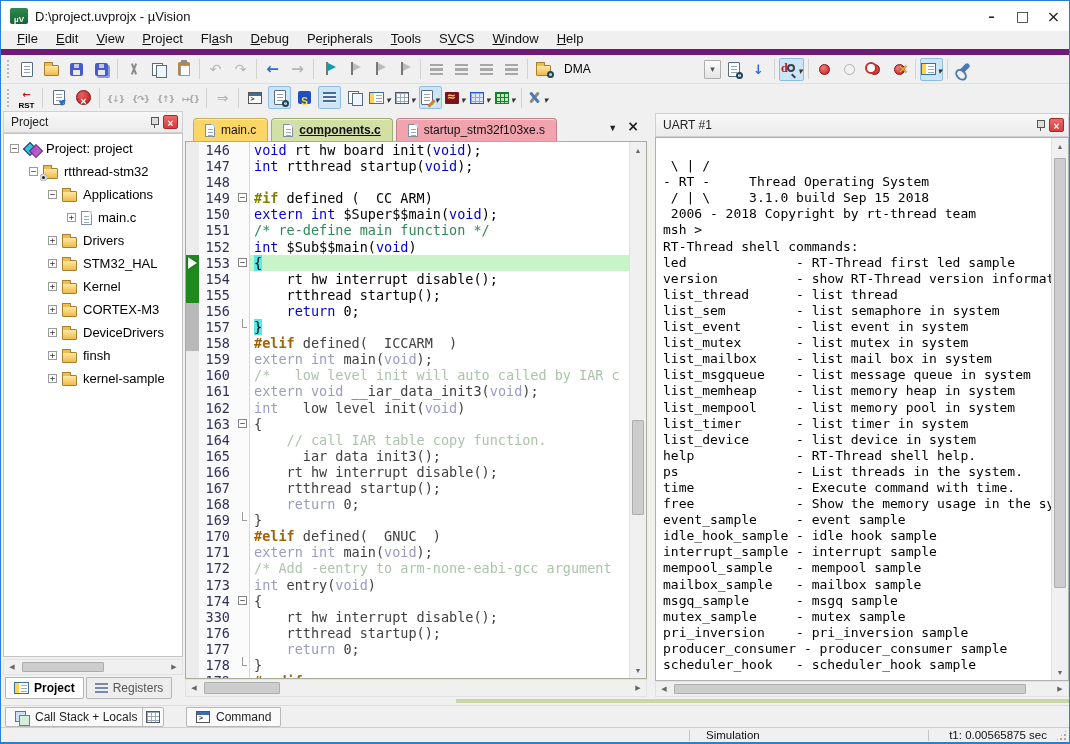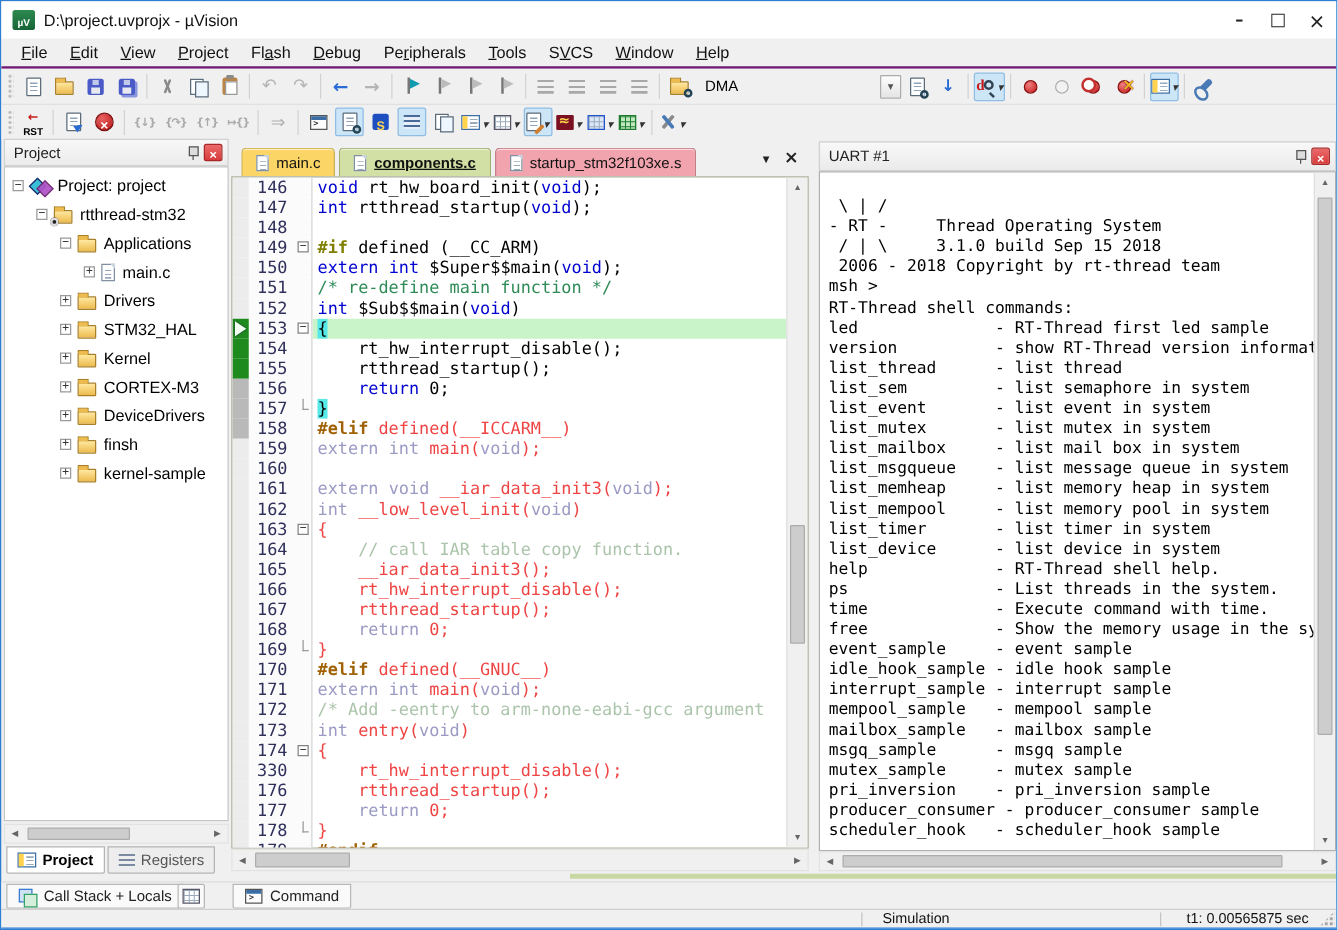--- a/index.html
+++ b/index.html
@@ -9,21 +9,21 @@
 .titlebar{position:absolute;left:0;top:0;right:0;height:30px;background:#fff;display:flex;align-items:center;padding-left:9px}
 .logo{width:18px;height:16px;background:linear-gradient(#2c8a4f,#176437);border-radius:2px;margin-right:7px;text-align:center}
 .logo::before{content:"µV";color:#fff;font:bold 8px/16px "Liberation Sans",sans-serif}
 .title-text{font-size:13px;color:#111}
 .win-controls{margin-left:auto;display:flex;height:100%}
 .wc{width:31px;height:100%;display:flex;align-items:center;justify-content:center;color:#222;font:13px "DejaVu Sans",sans-serif}
 .i-min::before{content:"–";font-weight:bold}
 .i-max::before{content:"□";font-size:14px}
 .i-close::before{content:"×";font-size:16px}
 
-.menubar{position:absolute;left:0;top:30px;right:0;height:24px;background:#f0f0f0;display:flex;align-items:flex-start;padding-left:7px;font-size:13px;border-bottom:2px solid #701a75}
+.menubar{position:absolute;left:0;top:30px;right:0;height:24px;background:#f0f0f0;display:flex;align-items:flex-end;padding-left:7px;font-size:13px;border-bottom:6px solid #701a75}
 .mitem{padding:3px 9px;color:#111;white-space:nowrap}
 
 .toolbar{position:absolute;left:0;right:0;height:28px;background:#f0f0f0;display:flex;align-items:center;padding-left:2px}
 #tb1{top:54px}
 #tb2{top:82px;border-top:1px solid #e0e0e0}
 .tgrip{width:5px;height:20px;margin:0 3px;background-image:radial-gradient(circle,#b9b9b9 1px,transparent 1.3px);background-size:4px 4px}
 .tb{min-width:23px;height:23px;display:inline-flex;align-items:center;justify-content:center;margin:4px 1px;border:1px solid transparent;border-radius:2px;position:relative}
 .tb.on{background:#cde6f7;border-color:#8fbde4}
 .tsep{width:1px;height:20px;background:#d2d2d2;margin:0 3px;flex:none}
 .g{font:13px "DejaVu Sans",sans-serif;color:#555;font-style:normal}
@@ -145,21 +145,21 @@
 .mk.y{background:#b9b9b9}
 .mk .arr{position:absolute;left:2px;top:2px;width:0;height:0;border-top:6px solid transparent;border-bottom:6px solid transparent;border-left:9px solid #f2fff0;filter:drop-shadow(0 0 1px #234)}
 .num{width:37px;flex:none;text-align:right;padding-right:6px;color:#30305c;background:#fbfbfb}
 .fld{width:14px;flex:none;border-right:1px solid #d6d6d6;position:relative;background:#fbfbfb}
 .fbox{position:absolute;left:2px;top:3px;width:9px;height:9px;border:1px solid #848484;background:#fff;font:9px/7px "DejaVu Sans Mono",monospace;text-align:center;color:#333}
 .fend{position:absolute;left:6px;top:0;width:5px;height:9px;border-left:1px solid #9a9a9a;border-bottom:1px solid #9a9a9a}
 .code{flex:1;padding-left:4px;overflow:hidden}
 .ln.hl .code{background:#c9f3c9}
 .ct{color:#000}.ck{color:#0000d0}.cc{color:#2e8b57}.cd{color:#808000;font-weight:bold}
 .cb{background:#57e8e8;color:#000}
-.ln.dim .ct{color:#ef4444}.ln.dim .ck{color:#9a9ac4}.ln.dim .cc{color:#abc4ab}.ln.dim .cd{color:#a16207}
+.ln.dim .ct{color:#404040}.ln.dim .ck{color:#9a9ac4}.ln.dim .cc{color:#abc4ab}.ln.dim .cd{color:#a16207}
 .greenstrip{position:absolute;left:455px;top:698px;width:613px;height:4px;background:#c9d7a3}
 
 .uartbody{position:absolute;left:654px;top:136px;width:414px;height:544px;background:#fff;border:1px solid #b0b0b0;overflow:hidden}
 #uartlines{position:absolute;left:0;top:4px;right:17px;bottom:0;padding-left:7px;overflow:hidden}
 .uline{height:16.1px;line-height:16.1px;font-family:"DejaVu Sans Mono",monospace;font-size:13px;white-space:pre;color:#000}
 
 .dockrow{position:absolute;left:0;top:704px;width:100%;height:22px;background:#f0f0f0;border-top:1px solid #dcdcdc}
 .dtab{position:absolute;top:1px;height:20px;display:flex;align-items:center;gap:6px;padding:0 9px;background:#fafafa;border:1px solid #b8b8b8;font-size:12px;color:#222;border-radius:0 0 2px 2px}
 .dbtn{position:absolute;top:1px;width:22px;height:20px;display:flex;align-items:center;justify-content:center;border:1px solid #b8b8b8;background:#fafafa;border-radius:2px}
 .cs-ic{position:relative;width:14px;height:13px}
@@ -509,21 +509,21 @@
         <div class="ln"><span class="mk"></span><span class="num">150</span><span class="fld"></span><span class="code"><span class="ck">extern</span><span class="ct"> </span><span class="ck">int</span><span class="ct"> $Super$$main(</span><span class="ck">void</span><span class="ct">);</span></span></div>
         <div class="ln"><span class="mk"></span><span class="num">151</span><span class="fld"></span><span class="code"><span class="cc">/* re-define main function */</span></span></div>
         <div class="ln"><span class="mk"></span><span class="num">152</span><span class="fld"></span><span class="code"><span class="ck">int</span><span class="ct"> $Sub$$main(</span><span class="ck">void</span><span class="ct">)</span></span></div>
         <div class="ln hl"><span class="mk g"><span class="arr"></span></span><span class="num">153</span><span class="fld"><span class="fbox">−</span></span><span class="code"><span class="cb">{</span></span></div>
         <div class="ln"><span class="mk g"></span><span class="num">154</span><span class="fld"></span><span class="code"><span class="ct">    rt_hw_interrupt_disable();</span></span></div>
         <div class="ln"><span class="mk g"></span><span class="num">155</span><span class="fld"></span><span class="code"><span class="ct">    rtthread_startup();</span></span></div>
         <div class="ln"><span class="mk y"></span><span class="num">156</span><span class="fld"></span><span class="code"><span class="ct">    </span><span class="ck">return</span><span class="ct"> 0;</span></span></div>
         <div class="ln"><span class="mk y"></span><span class="num">157</span><span class="fld"><span class="fend"></span></span><span class="code"><span class="cb">}</span></span></div>
         <div class="ln dim"><span class="mk y"></span><span class="num">158</span><span class="fld"></span><span class="code"><span class="cd">#elif</span><span class="ct"> defined(__ICCARM__)</span></span></div>
         <div class="ln dim"><span class="mk"></span><span class="num">159</span><span class="fld"></span><span class="code"><span class="ck">extern</span><span class="ct"> </span><span class="ck">int</span><span class="ct"> main(</span><span class="ck">void</span><span class="ct">);</span></span></div>
-        <div class="ln dim"><span class="mk"></span><span class="num">160</span><span class="fld"></span></div>
+        <div class="ln dim"><span class="mk"></span><span class="num">160</span><span class="fld"></span><span class="code"><span class="cc">/* __low_level_init will auto called by IAR c</span></span></div>
         <div class="ln dim"><span class="mk"></span><span class="num">161</span><span class="fld"></span><span class="code"><span class="ck">extern</span><span class="ct"> </span><span class="ck">void</span><span class="ct"> __iar_data_init3(</span><span class="ck">void</span><span class="ct">);</span></span></div>
         <div class="ln dim"><span class="mk"></span><span class="num">162</span><span class="fld"></span><span class="code"><span class="ck">int</span><span class="ct"> __low_level_init(</span><span class="ck">void</span><span class="ct">)</span></span></div>
         <div class="ln dim"><span class="mk"></span><span class="num">163</span><span class="fld"><span class="fbox">−</span></span><span class="code"><span class="ct">{</span></span></div>
         <div class="ln dim"><span class="mk"></span><span class="num">164</span><span class="fld"></span><span class="code"><span class="cc">    // call IAR table copy function.</span></span></div>
         <div class="ln dim"><span class="mk"></span><span class="num">165</span><span class="fld"></span><span class="code"><span class="ct">    __iar_data_init3();</span></span></div>
         <div class="ln dim"><span class="mk"></span><span class="num">166</span><span class="fld"></span><span class="code"><span class="ct">    rt_hw_interrupt_disable();</span></span></div>
         <div class="ln dim"><span class="mk"></span><span class="num">167</span><span class="fld"></span><span class="code"><span class="ct">    rtthread_startup();</span></span></div>
         <div class="ln dim"><span class="mk"></span><span class="num">168</span><span class="fld"></span><span class="code"><span class="ct">    </span><span class="ck">return</span><span class="ct"> 0;</span></span></div>
         <div class="ln dim"><span class="mk"></span><span class="num">169</span><span class="fld"><span class="fend"></span></span><span class="code"><span class="ct">}</span></span></div>
         <div class="ln dim"><span class="mk"></span><span class="num">170</span><span class="fld"></span><span class="code"><span class="cd">#elif</span><span class="ct"> defined(__GNUC__)</span></span></div>

